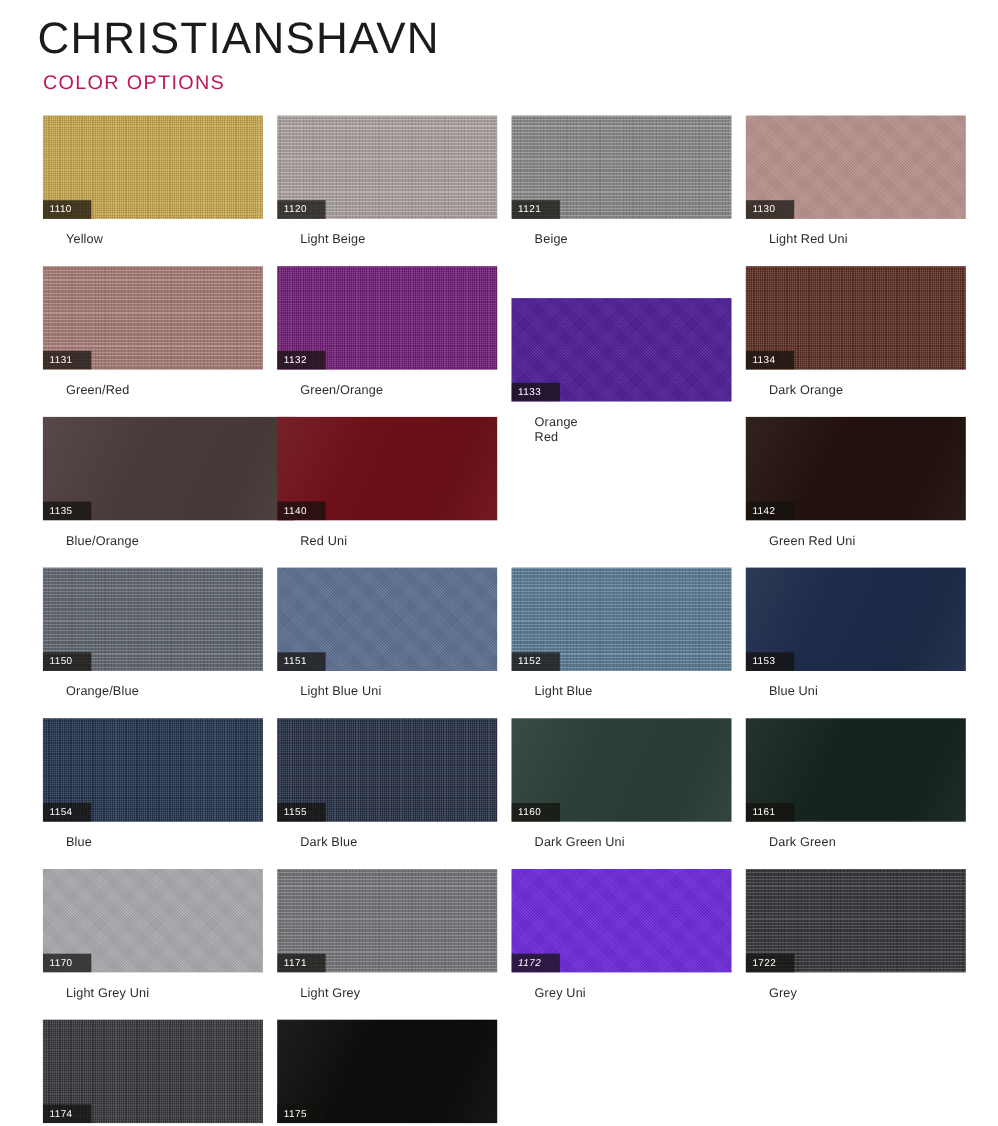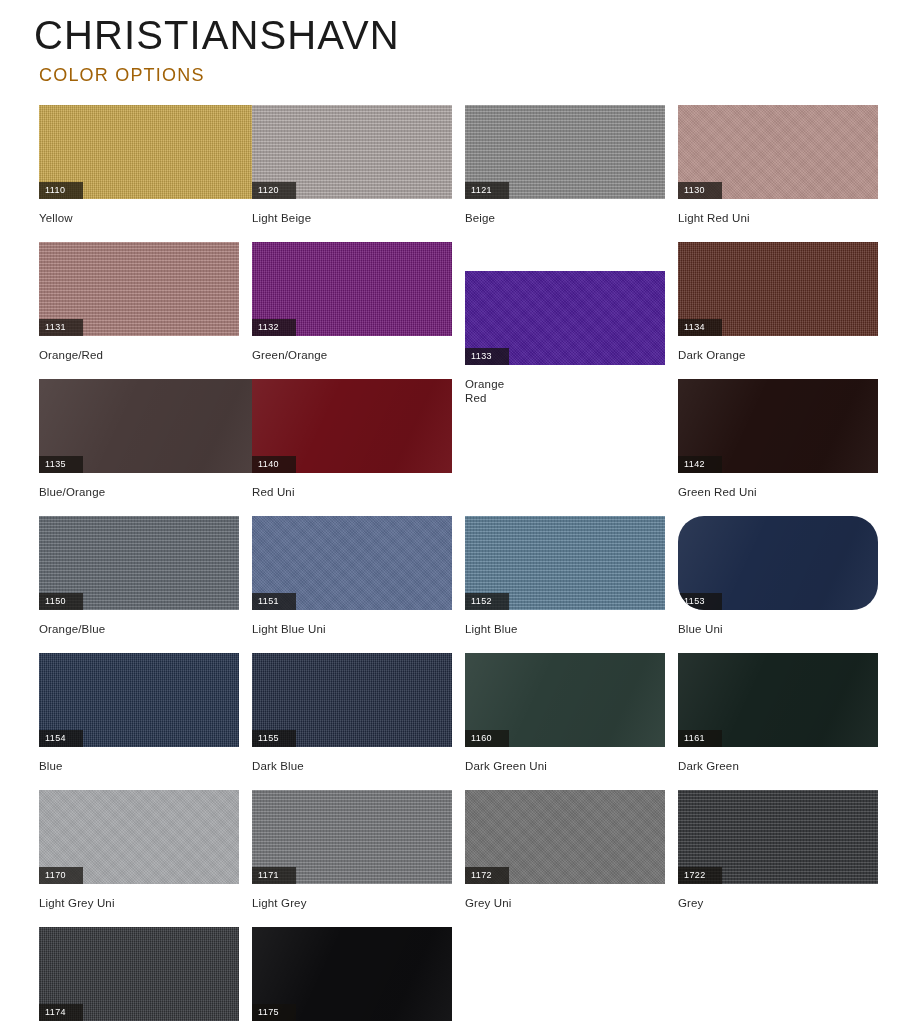--- a/index.html
+++ b/index.html
@@ -31,21 +31,21 @@
     font-weight: 300;
     letter-spacing: 1.1px;
     line-height: 1.05;
     color: #1b1b1b;
     white-space: nowrap;
   }
   .subtitle {
     font-size: 18px;
     font-weight: 400;
     letter-spacing: 1.2px;
-    color: #a16207;
+    color: #be185d;
     margin-top: 9px;
     padding-left: 5px;
   }
   
   .swatch-grid {
     margin-top: 19px;
     display: grid;
     grid-template-columns: repeat(4, 200px);
     column-gap: 13px;
     row-gap: 0;
@@ -117,35 +117,36 @@
     line-height: 11px;
     font-family: "Liberation Sans", sans-serif;
     box-sizing: border-box;
   }
   .swatch-name {
     margin-top: 12px;
     font-size: 11.5px;
     letter-spacing: 0.15px;
     color: #2b2b2b;
     line-height: 14px;
+    margin-left: 21px;
   }
 </style>
 </head>
 <body>
 
 <div class="page">
 
   <div class="header">
     <div class="title">CHRISTIANSHAVN</div>
     <div class="subtitle">COLOR OPTIONS</div>
   </div>
 
   <div class="swatch-grid" id="swatch-grid">
       <div class="swatch-cell">
-        <div class="swatch" style="background: rgb(201, 168, 77); padding-left: 28px;">
+        <div class="swatch" style="background: rgb(201, 168, 77);">
           <div class="tex weave"></div>
           <div class="code-badge">1110</div>
         </div>
         <div class="swatch-name">Yellow</div>
       </div>
       <div class="swatch-cell">
         <div class="swatch" style="background: rgb(174, 166, 164);">
           <div class="tex coarse"></div>
           <div class="code-badge">1120</div>
         </div>
@@ -163,21 +164,21 @@
           <div class="tex fine"></div>
           <div class="code-badge">1130</div>
         </div>
         <div class="swatch-name">Light Red Uni</div>
       </div>
       <div class="swatch-cell">
         <div class="swatch" style="background: rgb(171, 127, 123);">
           <div class="tex coarse"></div>
           <div class="code-badge">1131</div>
         </div>
-        <div class="swatch-name">Orange/Red</div>
+        <div class="swatch-name">Green/Red</div>
       </div>
       <div class="swatch-cell">
         <div class="swatch" style="background: #701a75;">
           <div class="tex weave"></div>
           <div class="code-badge">1132</div>
         </div>
         <div class="swatch-name">Green/Orange</div>
       </div>
       <div class="swatch-cell">
         <div class="swatch" style="background: #4c1d95; margin-top: 29px;">
@@ -232,21 +233,21 @@
         <div class="swatch-name">Light Blue Uni</div>
       </div>
       <div class="swatch-cell">
         <div class="swatch" style="background: rgb(93, 127, 151);">
           <div class="tex coarse"></div>
           <div class="code-badge">1152</div>
         </div>
         <div class="swatch-name">Light Blue</div>
       </div>
       <div class="swatch-cell">
-        <div class="swatch" style="background: rgb(29, 43, 73); border-radius: 26px;">
+        <div class="swatch" style="background: rgb(29, 43, 73);">
           <div class="tex sheen"></div>
           <div class="code-badge">1153</div>
         </div>
         <div class="swatch-name">Blue Uni</div>
       </div>
       <div class="swatch-cell">
         <div class="swatch" style="background: rgb(34, 49, 74);">
           <div class="tex weave"></div>
           <div class="code-badge">1154</div>
         </div>
@@ -281,21 +282,21 @@
         <div class="swatch-name">Light Grey Uni</div>
       </div>
       <div class="swatch-cell">
         <div class="swatch" style="background: rgb(119, 121, 124);">
           <div class="tex coarse"></div>
           <div class="code-badge">1171</div>
         </div>
         <div class="swatch-name">Light Grey</div>
       </div>
       <div class="swatch-cell">
-        <div class="swatch" style="background: #737373;">
+        <div class="swatch" style="background: #6d28d9; font-style: italic;">
           <div class="tex fine"></div>
           <div class="code-badge">1172</div>
         </div>
         <div class="swatch-name">Grey Uni</div>
       </div>
       <div class="swatch-cell">
         <div class="swatch" style="background: rgb(53, 55, 58);">
           <div class="tex coarse"></div>
           <div class="code-badge">1722</div>
         </div>

